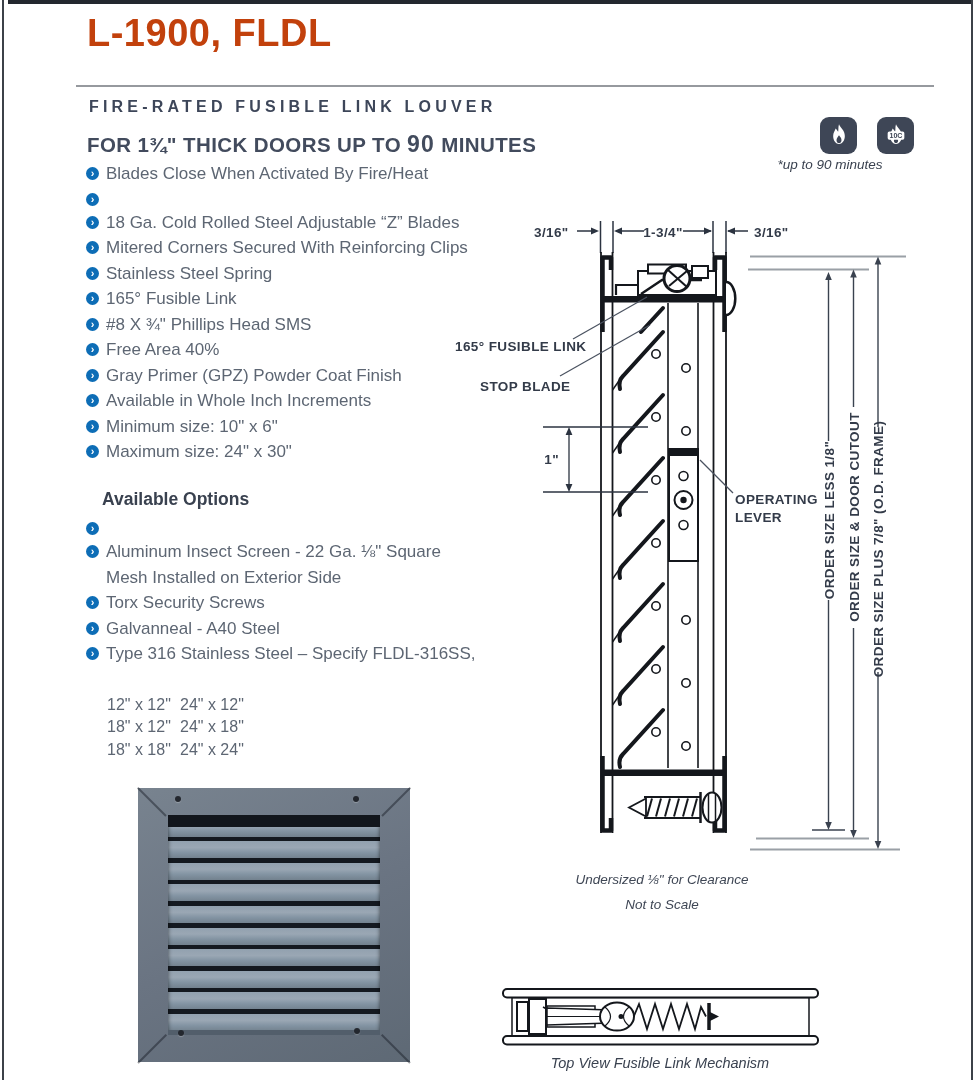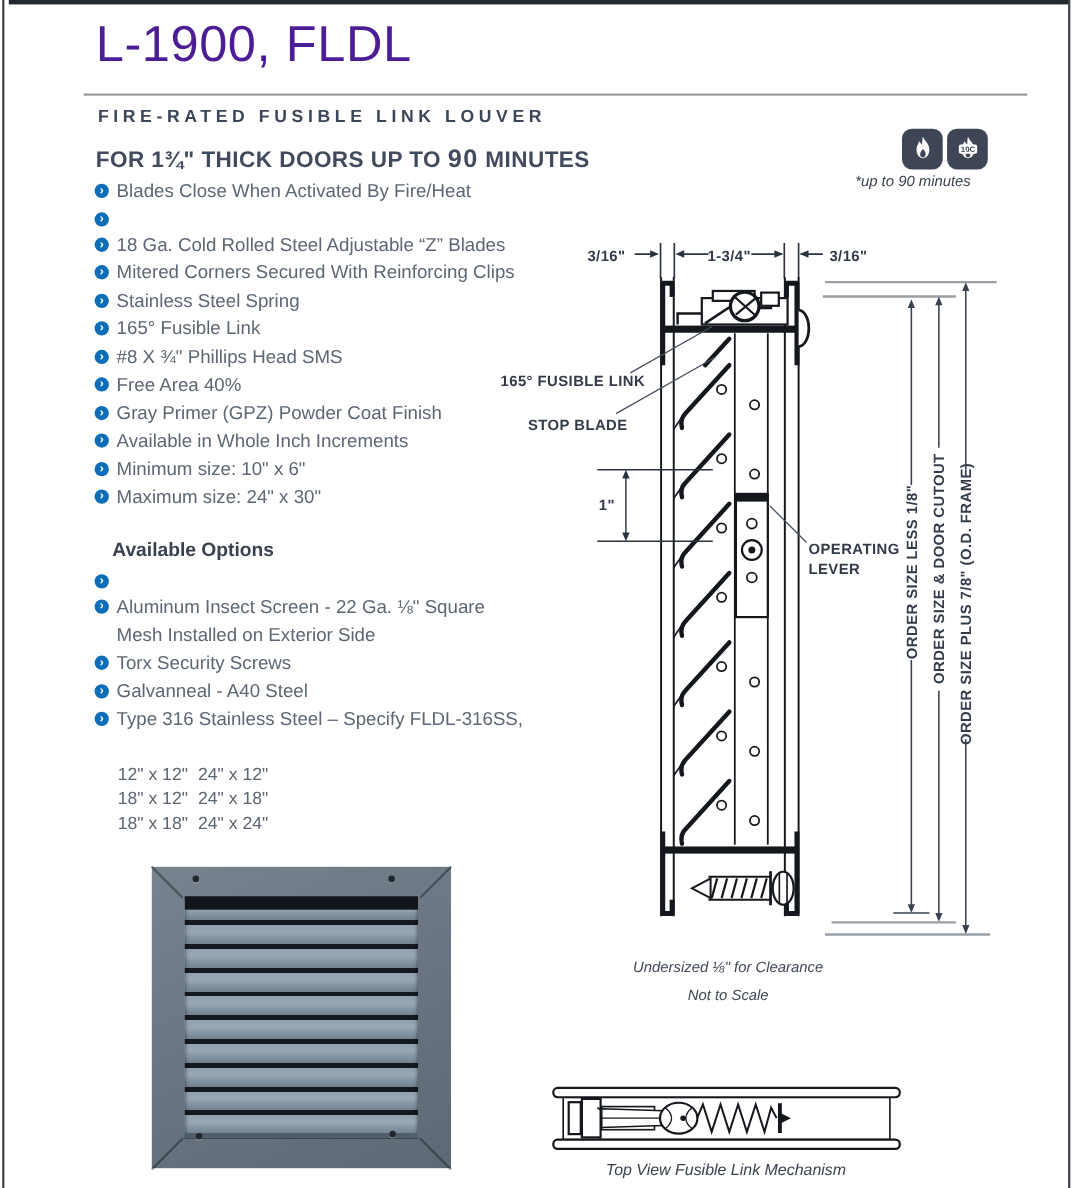--- a/index.html
+++ b/index.html
@@ -4,30 +4,30 @@
 <style>
   html,body{margin:0;padding:0;background:#fff;}
   .page{position:relative;width:975px;height:1080px;background:#fff;overflow:hidden;
         font-family:"Liberation Sans","DejaVu Sans",sans-serif;}
   
   .edge-top{position:absolute;left:8px;top:0;width:964px;height:4px;background:#23272e;}
   .edge-left{position:absolute;left:2px;top:0;width:2px;height:100%;background:#3c4148;}
   .edge-right{position:absolute;left:971px;top:0;width:2px;height:100%;background:#3c4148;}
 
   
-  .title{position:absolute;left:87px;top:12px;font-size:46px;font-weight:400;color:#4c1d95;letter-spacing:.5px;}
+  .title{position:absolute;left:87px;top:12px;font-size:38px;font-weight:700;color:#c2410c;letter-spacing:.5px;}
   .subtitle{position:absolute;left:89px;top:56px;font-size:16px;font-weight:700;letter-spacing:4.2px;color:#3d4659;margin-top:42px;}
   .divider{position:absolute;left:76px;top:85px;width:858px;height:2px;background:#96999e;}
 
   
   .section-heading{position:absolute;left:87px;top:131px;font-size:20.5px;font-weight:800;color:#424b5d;letter-spacing:.4px;}
   .hl90{font-size:23px;font-weight:600;letter-spacing:1.2px;}
 
   
-  .badges{position:absolute;left:820px;top:117px;display:flex;gap:4px;}
+  .badges{position:absolute;left:820px;top:117px;display:flex;gap:20px;}
   .badge{width:37px;height:37px;border-radius:9px;background:#3e4656;display:flex;align-items:center;justify-content:center;}
   .rating-note{position:absolute;left:770px;top:157px;width:120px;text-align:center;font-style:italic;font-size:13.5px;color:#39414f;}
 
   
   ul.blist{position:absolute;list-style:none;margin:0;padding:0;}
   ul.blist li{display:flex;align-items:flex-start;gap:7px;margin-bottom:8px;line-height:17.5px;
               font-size:17px;color:#5d6673;}
   ul.blist li.cont{padding-left:20px;}
   .bullet{flex:0 0 auto;width:13px;height:13px;border-radius:50%;background:#0d6db6;color:#fff;
           font-size:11px;font-weight:700;line-height:12px;text-align:center;margin-top:2px;}

